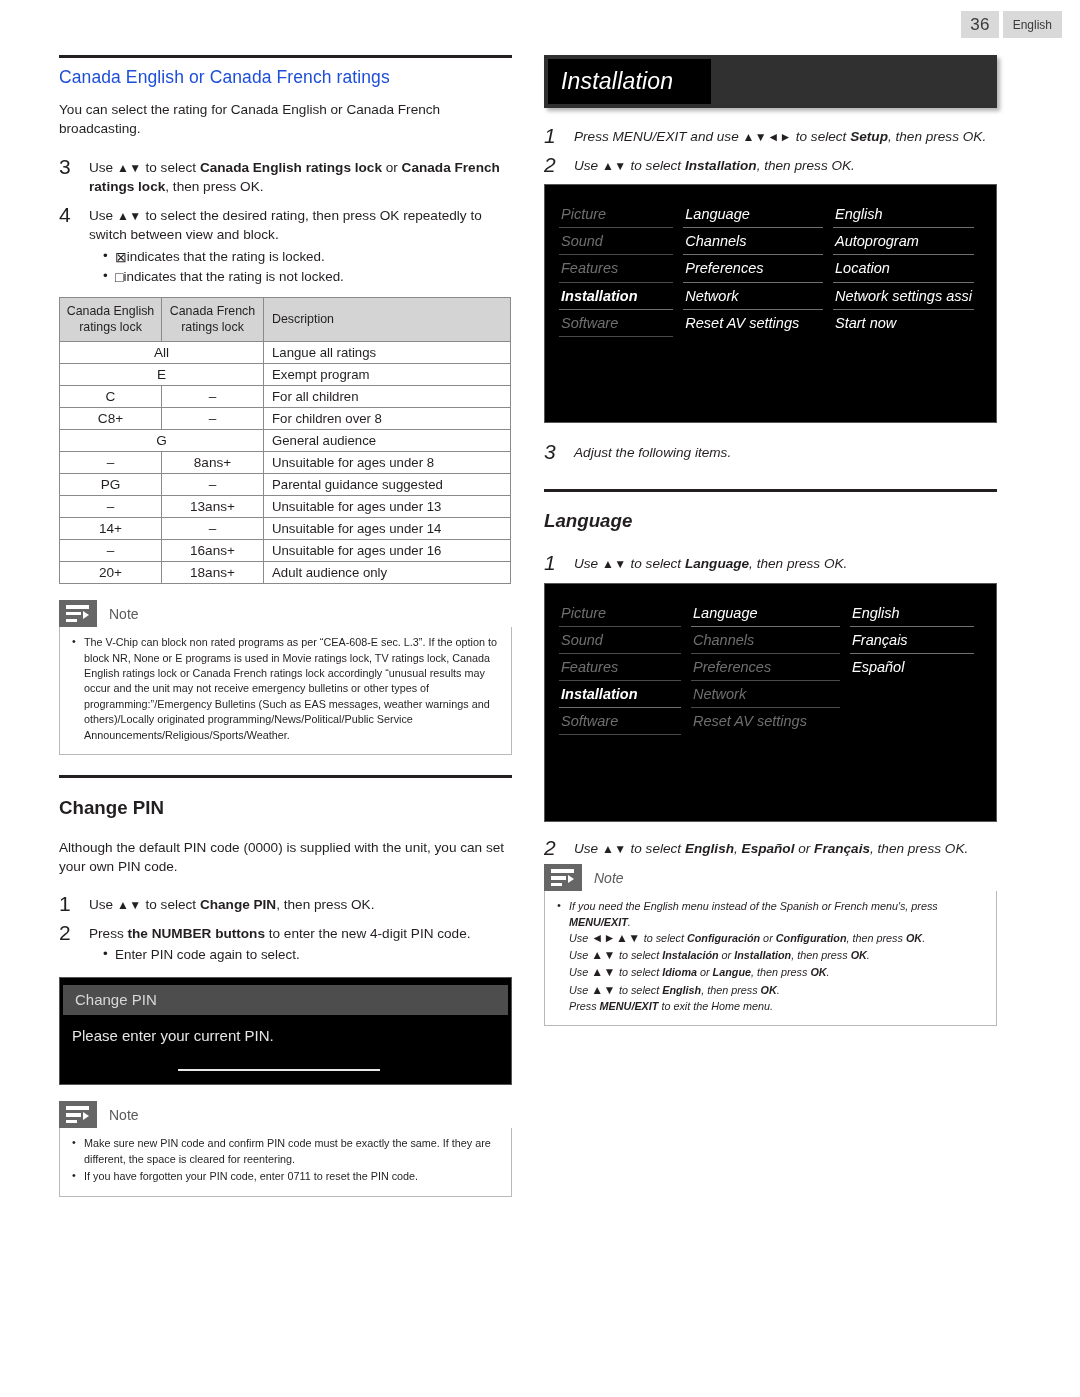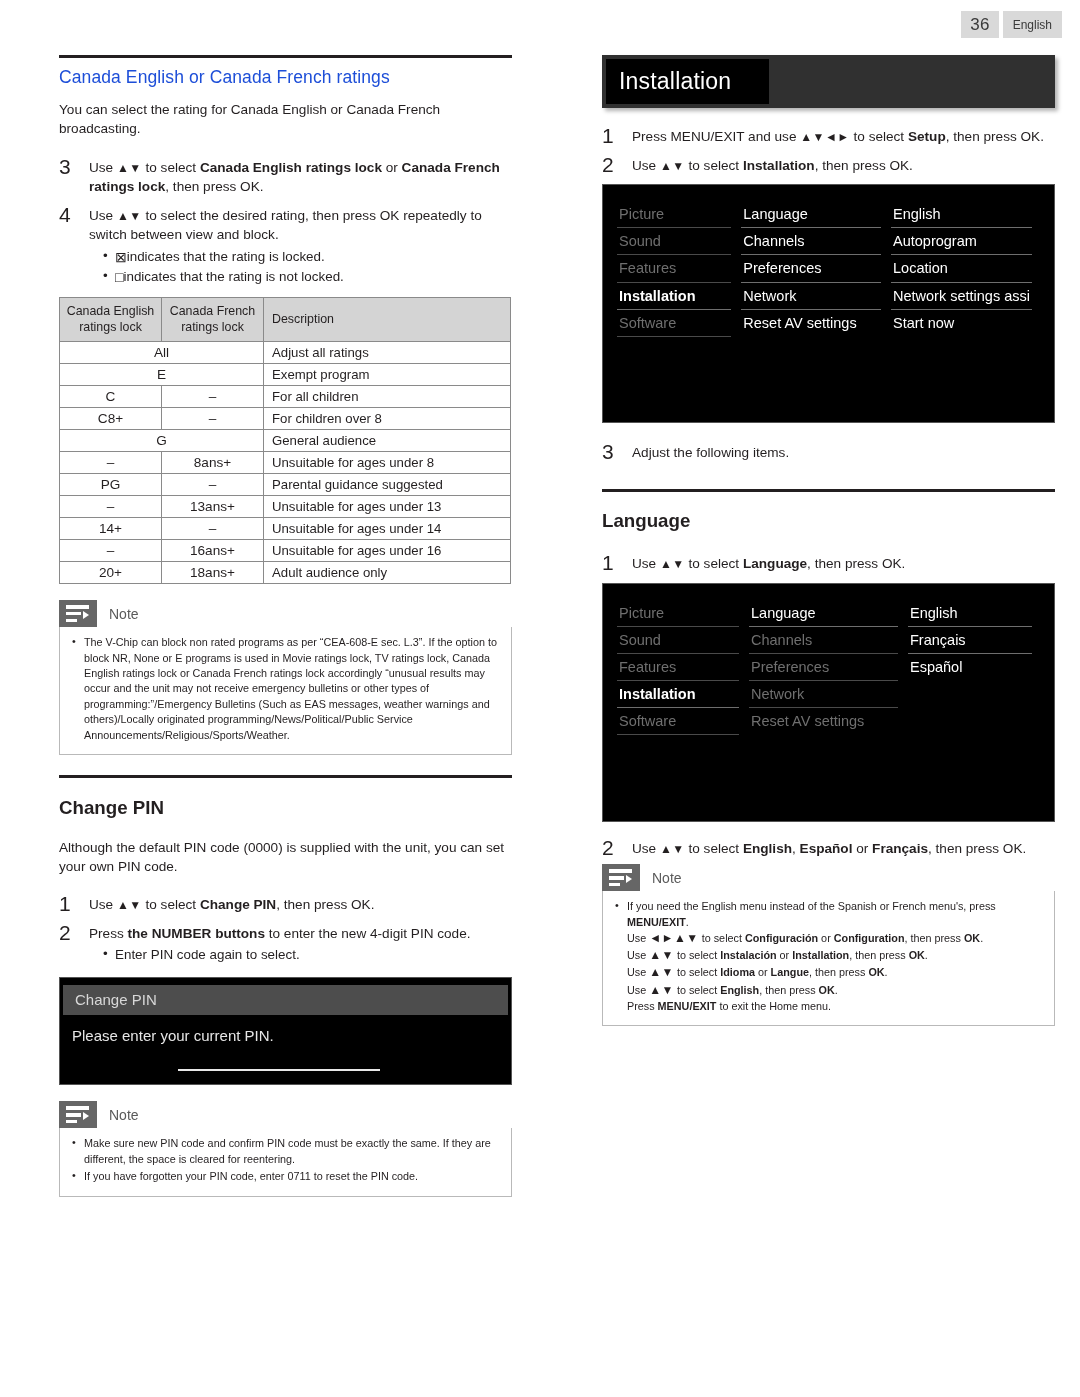--- a/index.html
+++ b/index.html
@@ -50,23 +50,24 @@
 
   
   .col-left {
     position: absolute;
     left: 59px;
     top: 55px;
     width: 453px;
   }
   .col-right {
     position: absolute;
-    left: 602px;
+    left: 544px;
     top: 55px;
     width: 453px;
+    font-style: italic;
   }
 
   
   .rule-thick {
     border-top: 3px solid #231f20;
     margin: 0 0 9px 0;
     height: 0;
   }
   h2.sec-title {
     font-size: 17.5px;
@@ -348,21 +349,21 @@
       <thead>
         <tr>
           <th>Canada English ratings lock</th>
           <th>Canada French ratings lock</th>
           <th class="desc-h">Description</th>
         </tr>
       </thead>
       <tbody>
           <tr>
             <td class="code" colspan="2">All</td>
-            <td class="desc">Adjust all ratings</td>
+            <td class="desc">Langue all ratings</td>
           </tr>
           <tr>
             <td class="code" colspan="2">E</td>
             <td class="desc">Exempt program</td>
           </tr>
           <tr>
             <td class="code">C</td>
             <td class="code2">–</td>
             <td class="desc">For all children</td>
           </tr>

